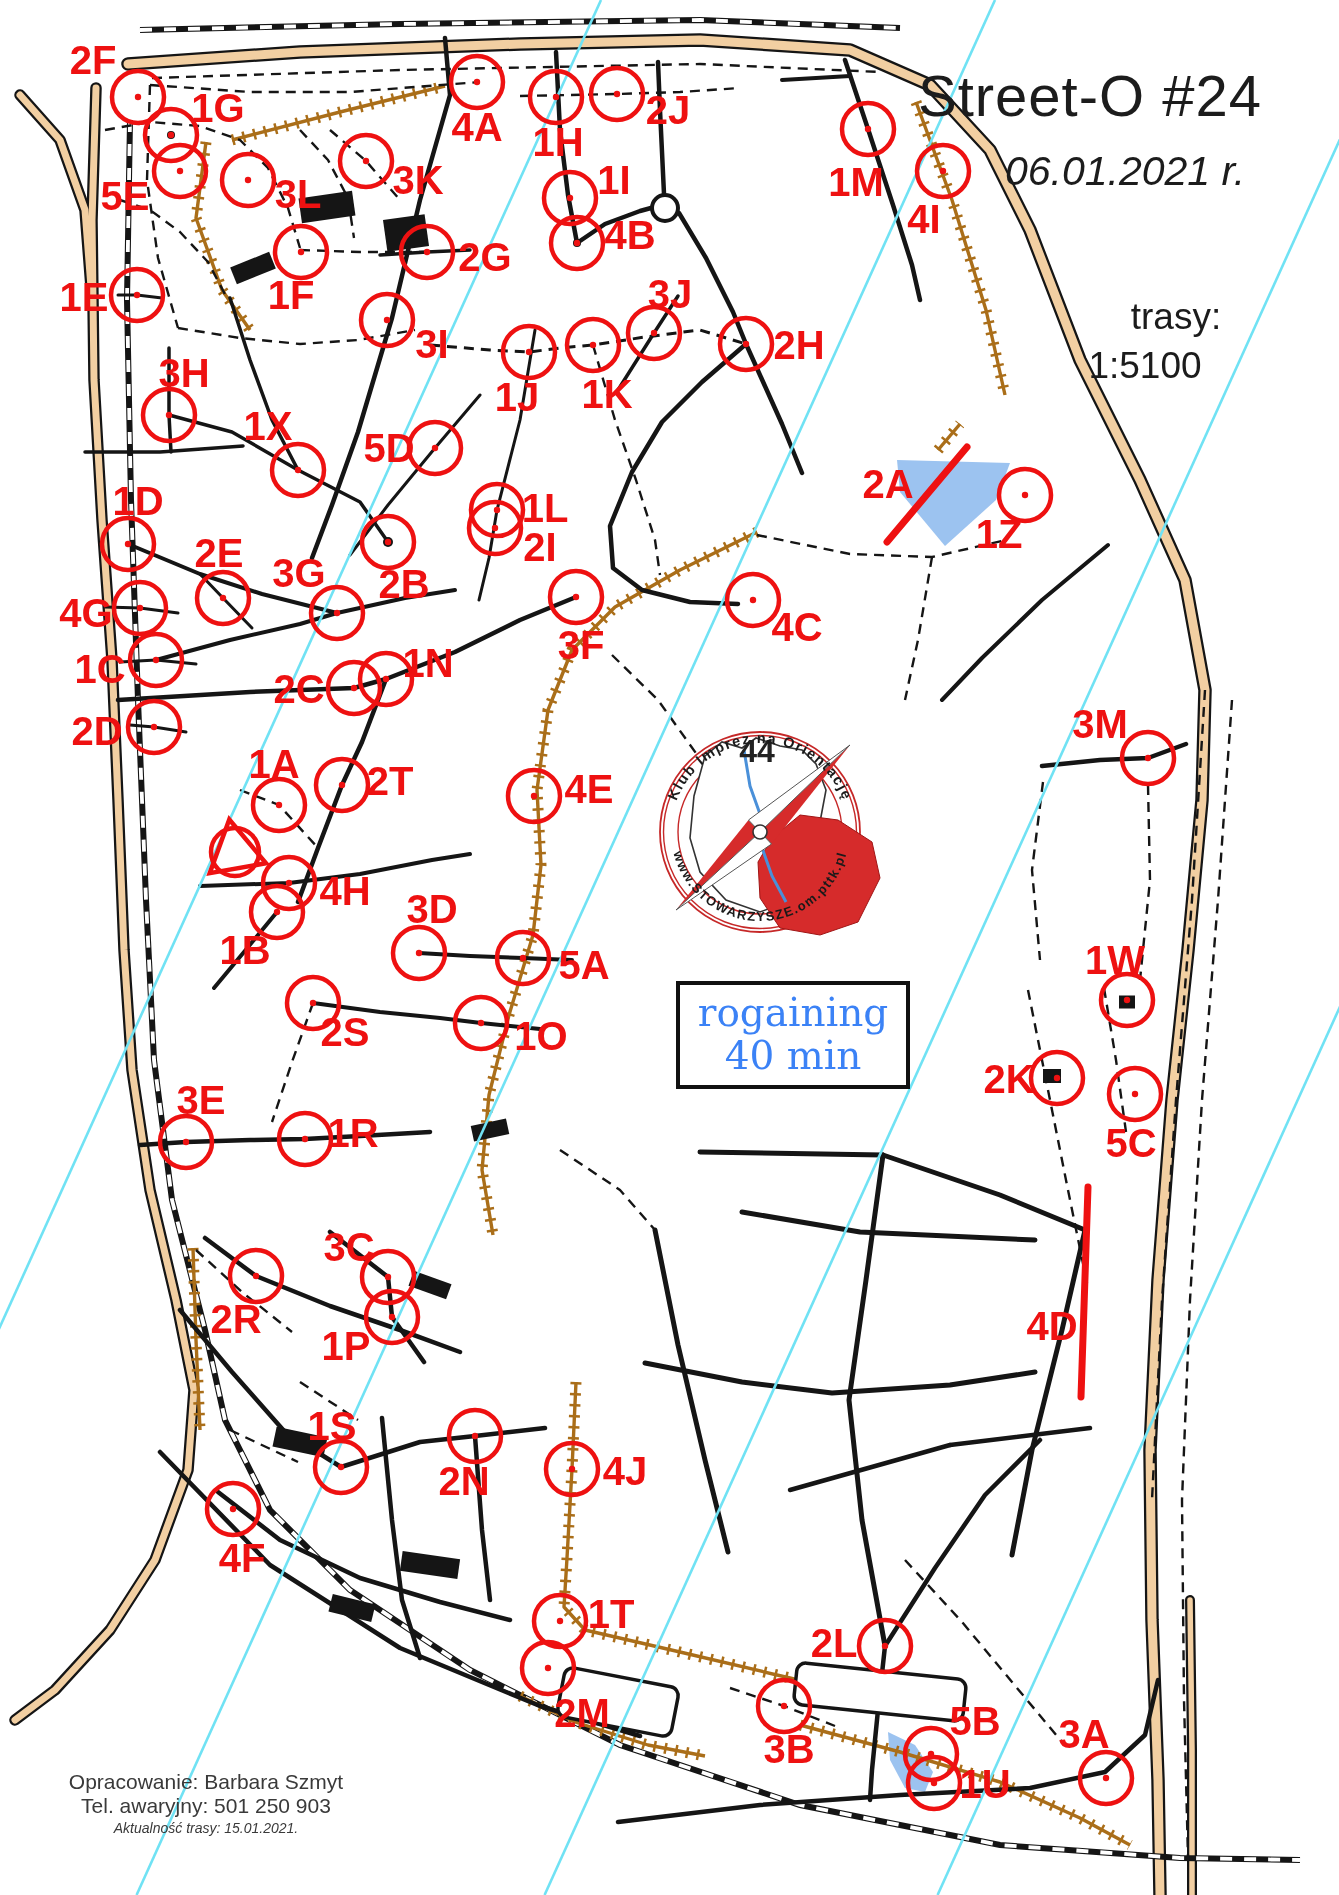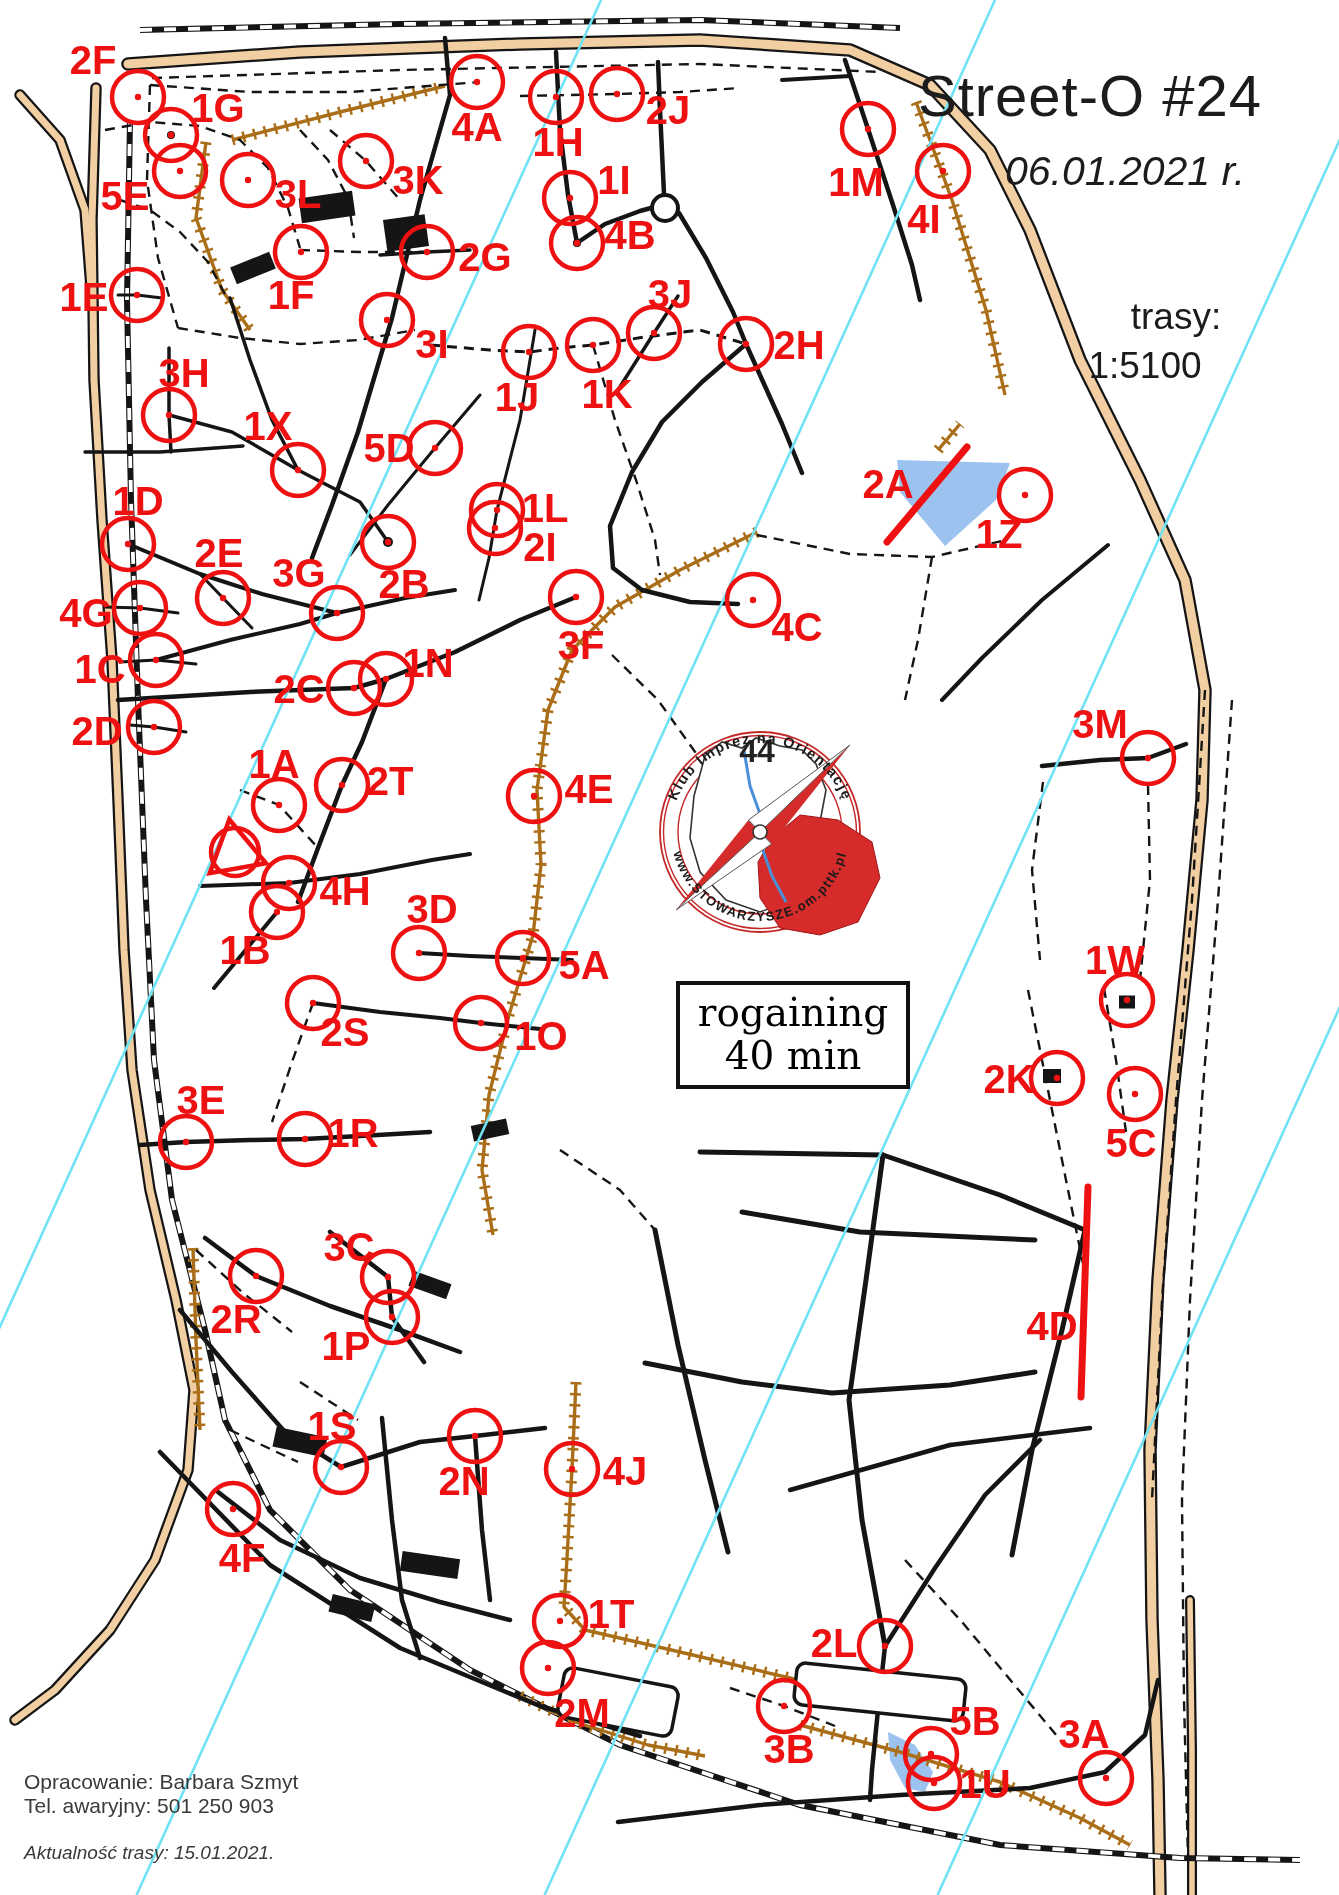--- a/index.html
+++ b/index.html
@@ -5,24 +5,24 @@
   html,body{margin:0;padding:0;background:#888;}
   .page{position:relative;width:1339px;height:1895px;background:#fff;overflow:hidden;
         font-family:"Liberation Sans",sans-serif;}
   svg{position:absolute;left:0;top:0;}
   .overlay{position:absolute;color:#1c1c1c;white-space:nowrap;margin-top:40px;}
   .title{font-size:58px;font-weight:400;letter-spacing:1px;transform:translateX(-50%);}
   .date{font-size:41px;font-style:italic;transform:translateX(-50%);}
   .scale{font-size:37px;transform:translateX(-50%);}
   .infobox{position:absolute;left:676px;top:981px;width:226px;height:100px;border:4px solid #111;
            background:#fff;display:flex;flex-direction:column;align-items:center;justify-content:center;
-           font-family:"DejaVu Serif",serif;font-size:39px;line-height:1.1;color:#000000;}
-  .footer{position:absolute;left:24px;top:1770px;width:340px;color:#3a3a3a;}
+           font-family:"DejaVu Serif",serif;font-size:39px;line-height:1.1;color:#3b82f6;}
+  .footer{position:absolute;left:36px;top:1770px;width:340px;text-align:center;color:#3a3a3a;}
   .footer p{margin:0;font-size:21px;}
-  .footer .f3{margin-top:24px;font-size:19px;font-style:italic;}
+  .footer .f3{margin-top:2px;font-size:14px;font-style:italic;}
 </style>
 </head>
 <body>
 
 <div class="page">
   <svg id="mapsvg" width="1339" height="1895" viewBox="0 0 1339 1895">
       <rect x="0" y="0" width="1339" height="1895" fill="#ffffff"></rect>
       <g>
         <path d="M897,460 L1010,463 L996,500 L945,546 L900,492 Z" fill="#9cc3f0"></path>
         <path d="M888,1732 L915,1745 L933,1772 L925,1792 L905,1788 L890,1760 Z" fill="#9cc3f0"></path>

